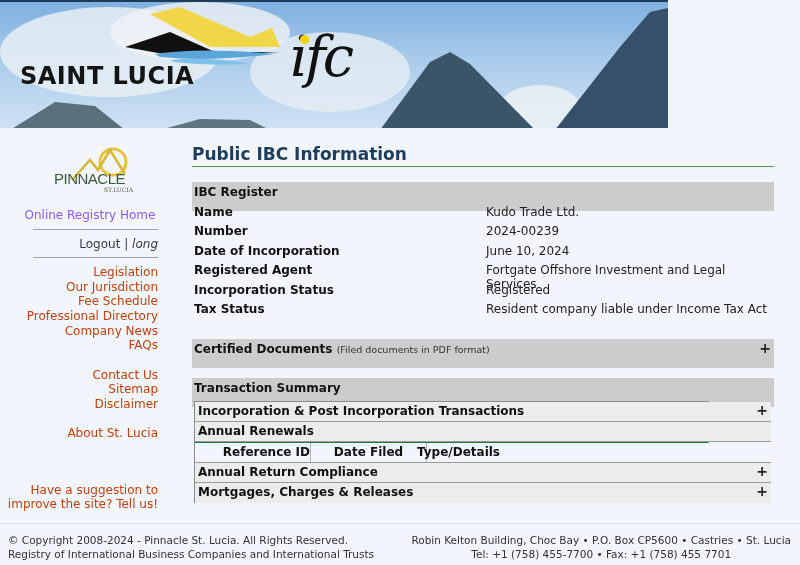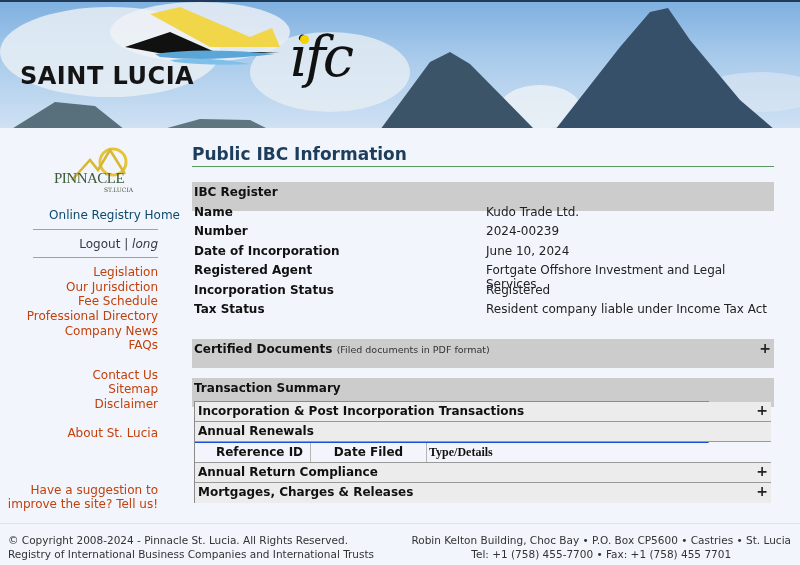--- a/index.html
+++ b/index.html
@@ -5,21 +5,21 @@
     * { box-sizing: border-box; margin: 0; padding: 0; }
     html, body { width: 800px; height: 565px; overflow: hidden; }
     body {
       background: #f2f5fb;
       font-family: "DejaVu Sans", "Liberation Sans", sans-serif;
       color: #222;
       position: relative;
     }
     
     .banner {
-      position: absolute; left: 0; top: 0; width: 800px; height: 128px;
+      position: absolute; left: 0; top: 0; width: 668px; height: 128px;
       background: linear-gradient(180deg, #7fb0e0 0%, #a9cbeb 45%, #cfe1f3 100%);
       overflow: hidden;
       border-top: 2px solid #1f3b57;
     }
     .banner svg.scene { position: absolute; left: 0; top: 0; }
     .logo-text-main {
       position: absolute; left: 20px; top: 60px;
       font-family: "DejaVu Sans", sans-serif; font-weight: bold;
       font-size: 24px; letter-spacing: 0.5px; color: #141414;
     }
@@ -37,31 +37,31 @@
       position: absolute; left: 300px; top: 33px;
       width: 9px; height: 9px; border-radius: 50%; background: #f2d300;
     }
     
     .sidebar {
       position: absolute; left: 0; top: 128px; width: 170px; height: 395px;
     }
     .pinnacle-logo { position: absolute; left: 50px; top: 14px; width: 90px; height: 54px; }
     .pinnacle-word {
       position: absolute; left: 54px; top: 42px;
-      font-family: Liberation Serif, serif; font-size: 15px; color: #3c5a3a; letter-spacing: -0.5px;
+      font-family: Liberation Sans, sans-serif; font-size: 15px; color: #3c5a3a; letter-spacing: -0.5px;
     }
     .pinnacle-sub {
       position: absolute; left: 104px; top: 58px;
       font-family: "DejaVu Serif", serif; font-size: 6px; color: #4a5a3a;
     }
     .side-link {
       position: absolute; right: 12px; font-size: 12px; color: #c2410c;
       text-decoration: none; white-space: nowrap; cursor: pointer;
     }
-    .side-home { left: 0; right: auto; width: 180px; text-align: right; top: 80px; color: #0c4a6e; }
+    .side-home { left: 0; right: auto; width: 180px; text-align: center; top: 80px; color: #8b5cf6; }
     .side-hr { position: absolute; left: 33px; width: 125px; height: 1px; background: #9aa3ad; }
     .logout-wrap { position: absolute; right: 12px; top: 109px; font-size: 12px; color: #333b48; }
     .logout-wrap .user { font-style: italic; }
     
     .main { position: absolute; left: 192px; top: 128px; width: 582px; }
     .page-title {
       position: absolute; left: 0; top: 16px;
       font-size: 17px; font-weight: bold; color: #1d3d5c;
     }
     .title-rule {
@@ -74,21 +74,21 @@
     }
     .section-head .sub { font-weight: normal; font-size: 9.5px; color: #333; }
     .section-head .plus, .tx-row .plus {
       position: absolute; right: 3px; top: 1px; font-weight: bold; font-size: 14px; color: #222; cursor: pointer;
     }
     .kv-row { position: absolute; left: 2px; width: 580px; height: 19px; font-size: 12px; }
     .kv-row .k { position: absolute; left: 0; font-weight: bold; color: #111; }
     .kv-row .v { position: absolute; left: 292px; color: #222; }
     .tx-box {
       position: absolute; left: 2px; top: 273px; width: 515px; height: 102px;
-      border: 1px solid #8b8b8b; background: #1d4ed8;
+      border: 1px solid #8b8b8b; background: #15803d;
     }
     .tx-row {
       position: absolute; left: 0; width: 576px; height: 20px;
       background: #ececec; border-bottom: 1px solid #9a9a9a;
       font-size: 12px; font-weight: bold; color: #111; padding: 2px 0 0 3px;
     }
     .tx-row .plus { top: 0px; }
     .tx-cols { position: absolute; left: 0; top: 41px; width: 576px; height: 20px; background: #f2f5fb; border-bottom: 1px solid #9a9a9a; }
     .tx-col {
       position: absolute; top: 0; height: 19px; font-size: 12px; font-weight: bold; color: #111;
@@ -207,23 +207,23 @@
 
   <div class="tx-box">
     <div class="tx-row" style="top:0;">
       <span>Incorporation &amp; Post Incorporation Transactions</span>
       <span class="plus">+</span>
     </div>
     <div class="tx-row" style="top:20px;">
       <span>Annual Renewals</span>
     </div>
     <div class="tx-cols">
-      <div class="tx-col" style="left:0; width:116px; text-align:center; padding-left:14px;">Reference ID</div>
+      <div class="tx-col" style="left:0; width:116px; text-align:right; padding-left:14px;">Reference ID</div>
       <div class="tx-col" style="left:116px; width:116px; text-align:center;">Date Filed</div>
-      <div class="tx-col" style="left:232px; width:344px; padding-left:2px; border-right:none;font-family:Liberation Serif, serif;">Type/Details</div>
+      <div class="tx-col" style="left:220px; width:344px; padding-left:2px; border-right:none;">Type/Details</div>
     </div>
     <div class="tx-row" style="top:61px;">
       <span>Annual Return Compliance</span>
       <span class="plus">+</span>
     </div>
     <div class="tx-row" style="top:81px; border-bottom:none;">
       <span>Mortgages, Charges &amp; Releases</span>
       <span class="plus">+</span>
     </div>
   </div>

